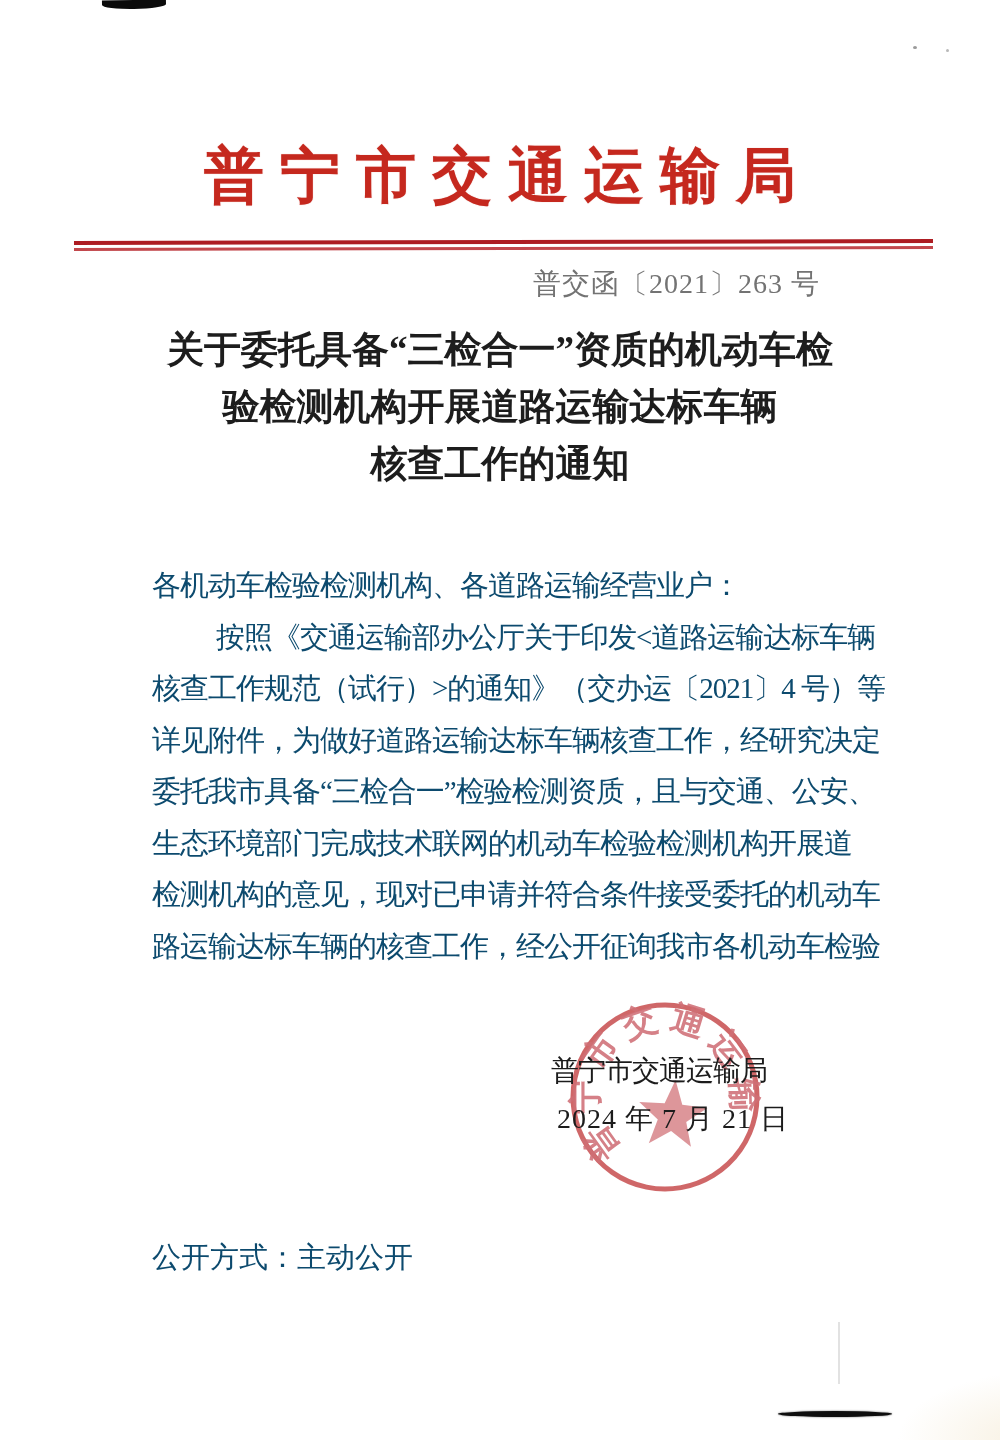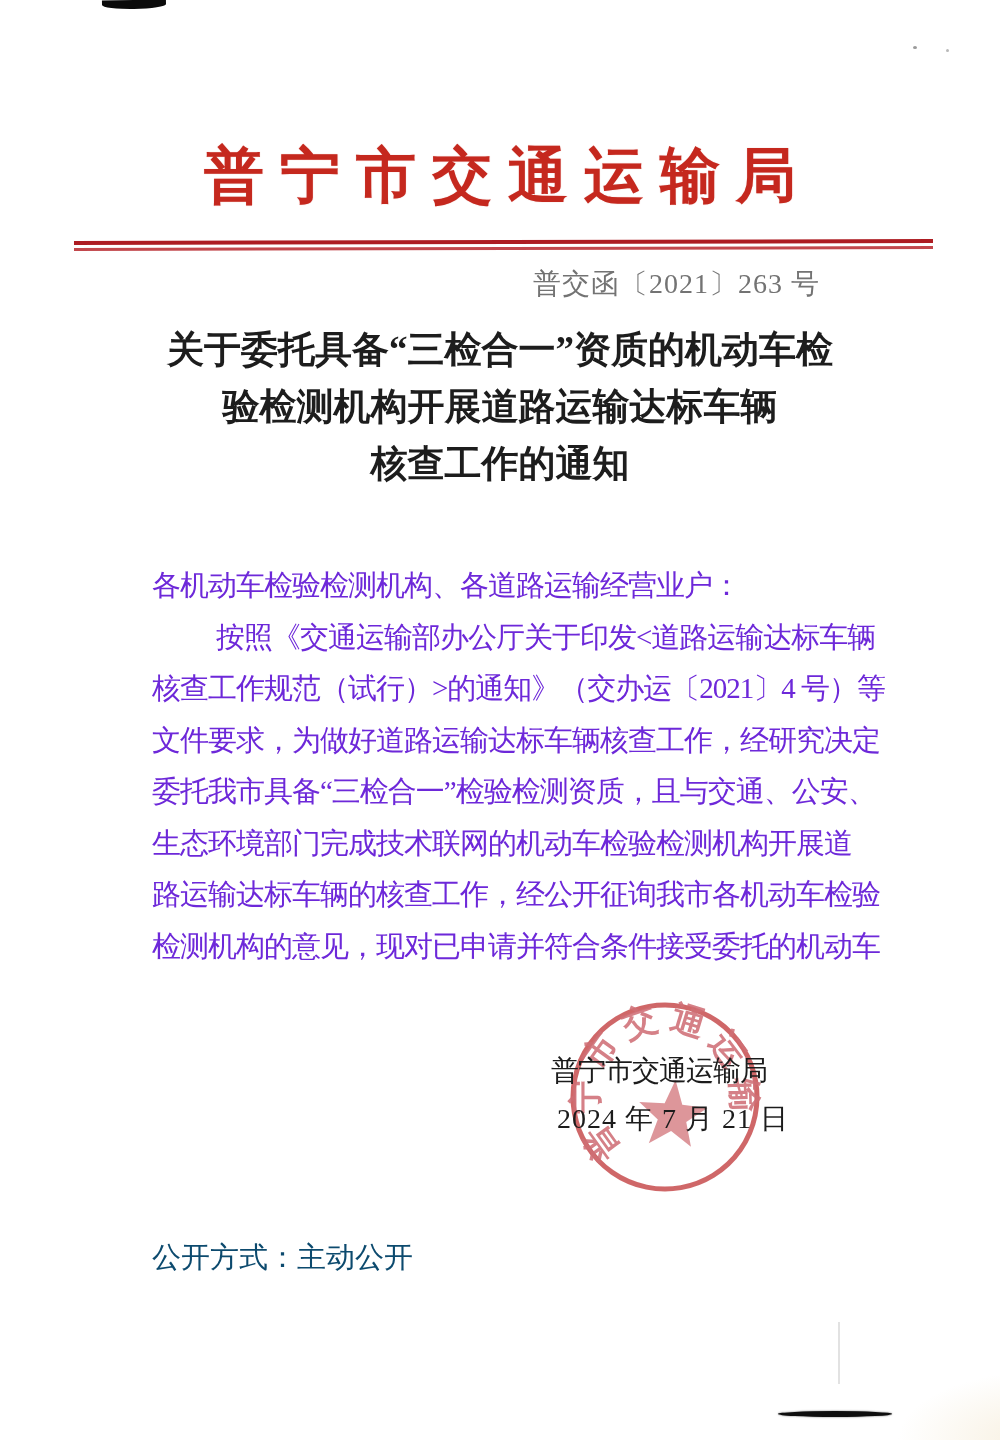--- a/index.html
+++ b/index.html
@@ -41,21 +41,21 @@
   }
 
   .doc-title{
     position:absolute;left:0;top:321px;width:1000px;text-align:center;
     font-size:37px;font-weight:bold;color:#1d1d1d;line-height:57px;
   }
   .doc-title .t-line{white-space:nowrap;}
 
   .body-block{
     position:absolute;left:152px;top:560px;width:740px;
-    font-size:29px;line-height:51.5px;color:#6d28d9;letter-spacing:-1px;
+    font-size:29px;line-height:51.5px;color:#0c4a6e;letter-spacing:-1px;
   }
   .body-block .b-line{white-space:nowrap;height:51.5px;}
   .body-block .b-line.indent{text-indent:64px;}
 
   .sign-org{
     position:absolute;left:551px;top:1052px;font-size:28px;font-weight:500;
     color:#1c1c1c;letter-spacing:-1px;white-space:nowrap;z-index:3;
   }
   .sign-date{
     position:absolute;left:557px;top:1100px;font-size:28px;color:#1c1c1c;
@@ -98,25 +98,25 @@
   <div class="doc-title">
     <div class="t-line">关于委托具备“三检合一”资质的机动车检</div>
     <div class="t-line">验检测机构开展道路运输达标车辆</div>
     <div class="t-line">核查工作的通知</div>
   </div>
 
   <div class="body-block">
     <div class="b-line">各机动车检验检测机构、各道路运输经营业户：</div>
     <div class="b-line indent">按照《交通运输部办公厅关于印发&lt;道路运输达标车辆</div>
     <div class="b-line">核查工作规范（试行）&gt;的通知》（交办运〔2021〕4 号）等</div>
-    <div class="b-line">文件要求，为做好道路运输达标车辆核查工作，经研究决定</div>
+    <div class="b-line">详见附件，为做好道路运输达标车辆核查工作，经研究决定</div>
     <div class="b-line">委托我市具备“三检合一”检验检测资质，且与交通、公安、</div>
     <div class="b-line">生态环境部门完成技术联网的机动车检验检测机构开展道</div>
+    <div class="b-line">检测机构的意见，现对已申请并符合条件接受委托的机动车</div>
     <div class="b-line">路运输达标车辆的核查工作，经公开征询我市各机动车检验</div>
-    <div class="b-line">检测机构的意见，现对已申请并符合条件接受委托的机动车</div>
   </div>
 
   <div class="stamp">
     <svg viewBox="-99 -99 198 198">
       <g transform="rotate(-10)" opacity="0.9">
         <circle cx="0" cy="0" r="92" fill="none" stroke="#c13a3c" stroke-width="5" opacity="0.92"></circle>
         <polygon points="11.3,-24.8 13.7,0.6 38,8.1 14.6,18.2 14.9,43.6 -1.9,24.5 -26,32.7 -13,10.8 -28.2,-9.6 -3.4,-4" transform="translate(2,10)" fill="#cc6169" opacity="0.8"></polygon>
         <defs>
           <path id="sealArc" d="M -52,44 A 68,68 0 1 1 52,44" fill="none"></path>
         </defs>

